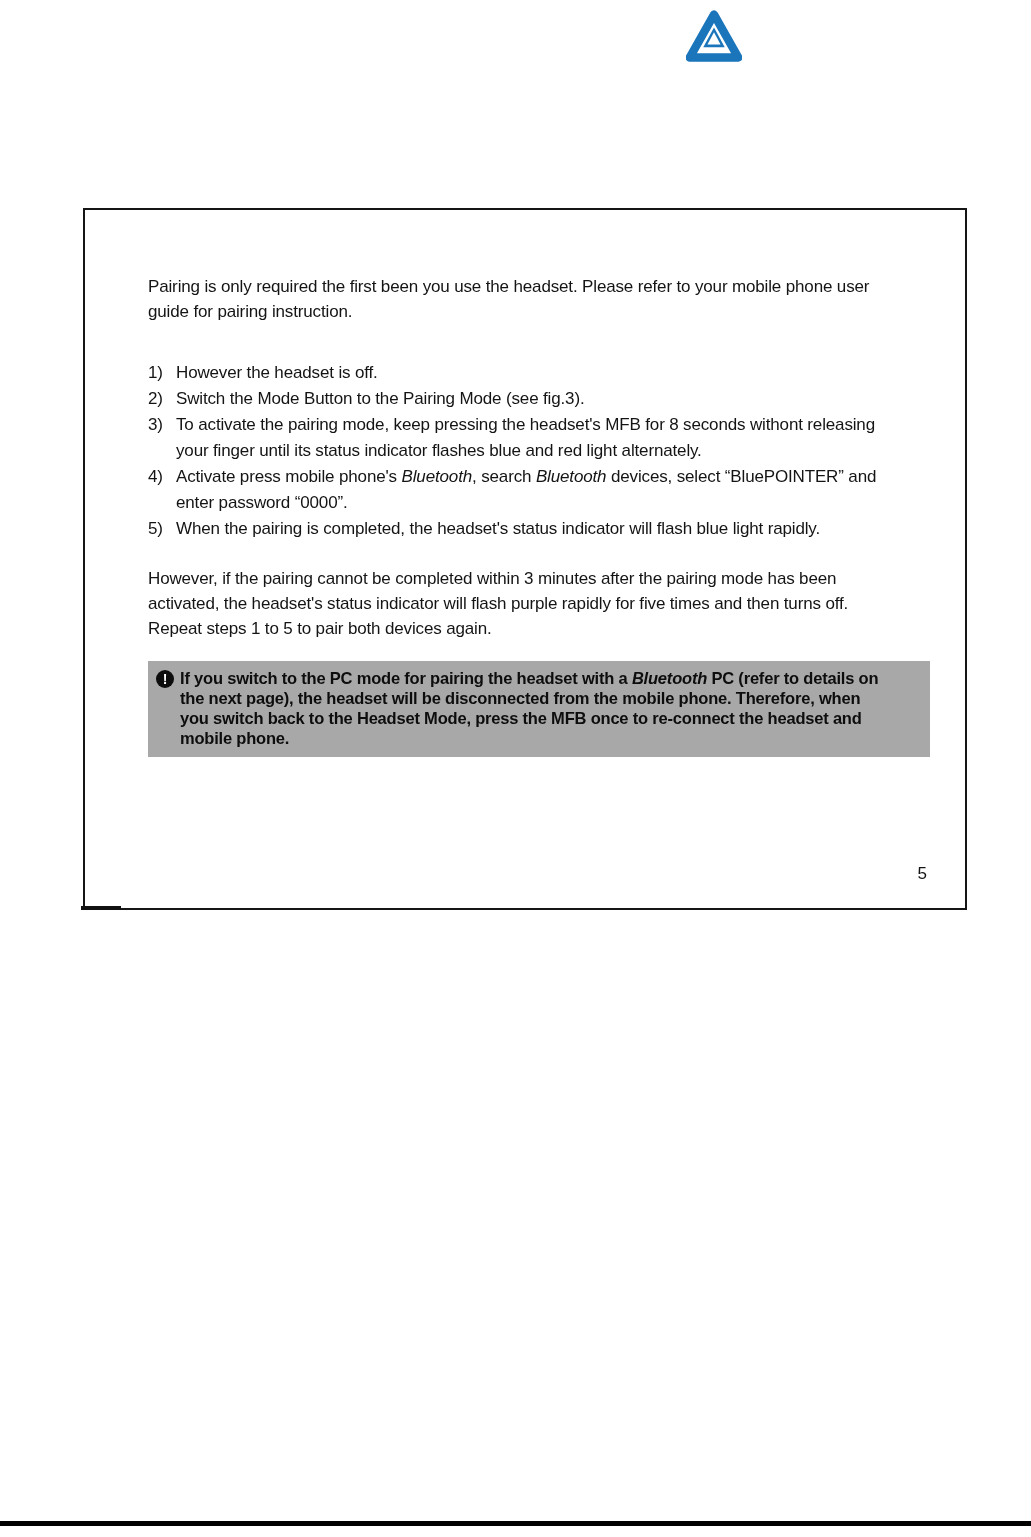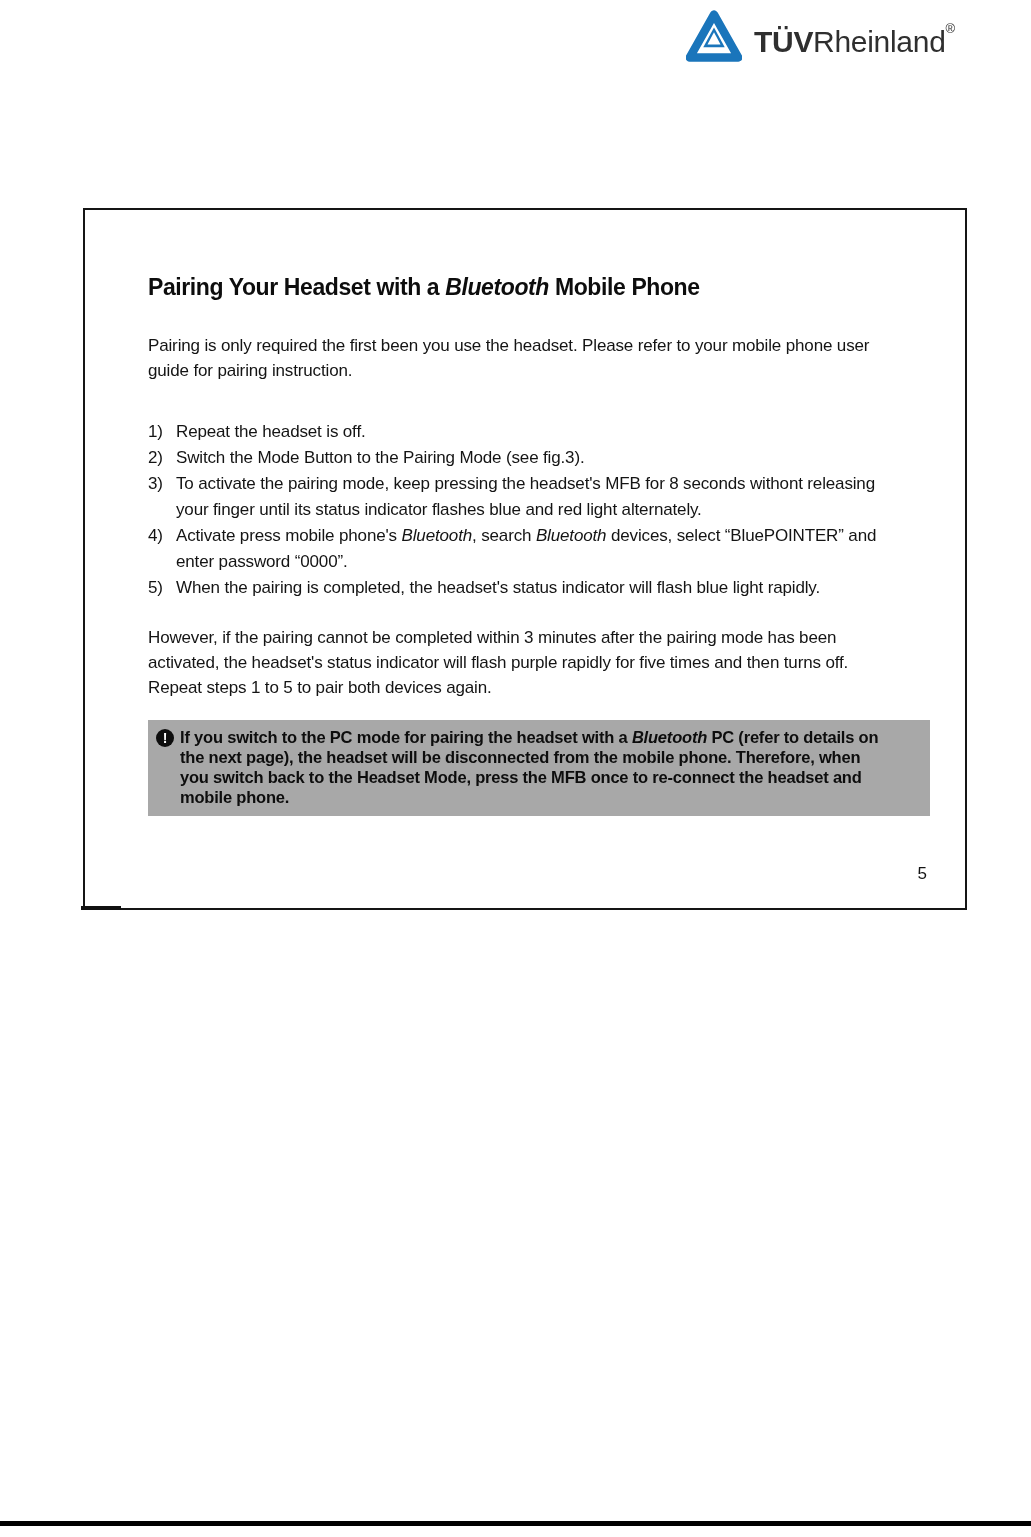--- a/index.html
+++ b/index.html
@@ -165,34 +165,32 @@
 <body>
 
 <div class="logo">
   <span class="logo-mark">
     <svg viewBox="0 0 60 56" width="56" height="56" aria-hidden="true">
       <path d="M30 5 L56 51 L4 51 Z" fill="none" stroke="#1a75bb" stroke-width="9" stroke-linejoin="round"></path>
       <path d="M30 19 L41.5 40 L18.5 40 Z" fill="#1a75bb"></path>
       <path d="M30 24 L37 37 L23 37 Z" fill="#ffffff"></path>
     </svg>
   </span>
-  <span class="logo-text"><span class="b">TÜV</span><span>Rheinland</span><span class="logo-reg">®</span></span>
 </div>
 
 <section class="scan-box">
   <div class="scan-inner">
 
-    <h1 class="doc-title"><span>Pairing Your Headset with a </span><span class="i">Bluetooth</span><span> Mobile Phone</span></h1>
 
     <p class="para">Pairing is only required the first been you use the headset. Please refer to your mobile phone user guide for pairing instruction.</p>
 
     <ol class="steps">
       <li class="step">
         <span class="num">1)</span>
-        <span class="txt"><span>Repeat the headset is off.</span></span>
+        <span class="txt"><span>However the headset is off.</span></span>
       </li>
       <li class="step">
         <span class="num">2)</span>
         <span class="txt"><span>Switch the </span><span class="b">Mode Button</span><span> to the Pairing Mode (see fig.3).</span></span>
       </li>
       <li class="step">
         <span class="num">3)</span>
         <span class="txt"><span>To activate the pairing mode, keep pressing the headset's MFB for 8 seconds withont releasing your finger until its status indicator flashes blue and red light alternately.</span></span>
       </li>
       <li class="step">

